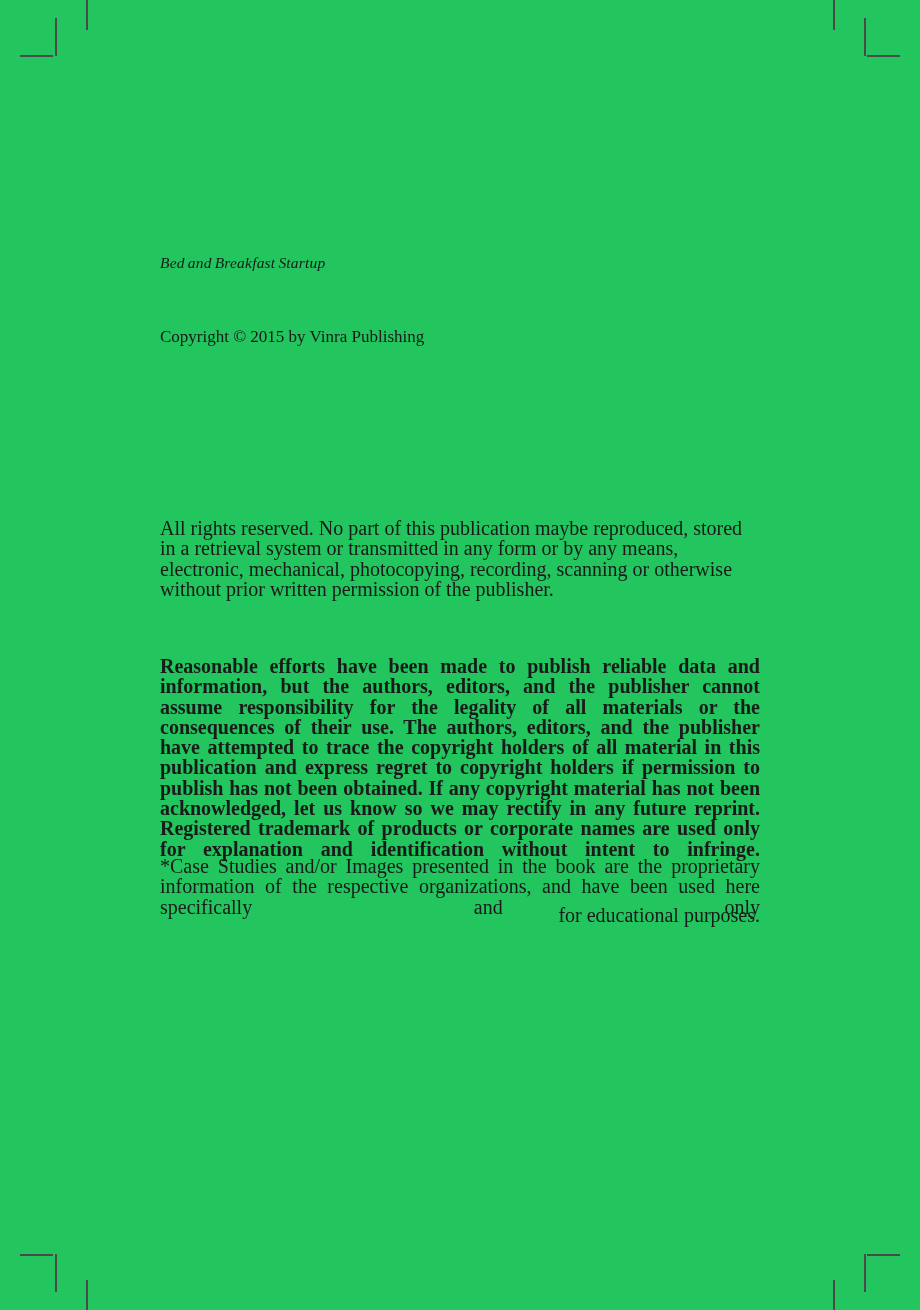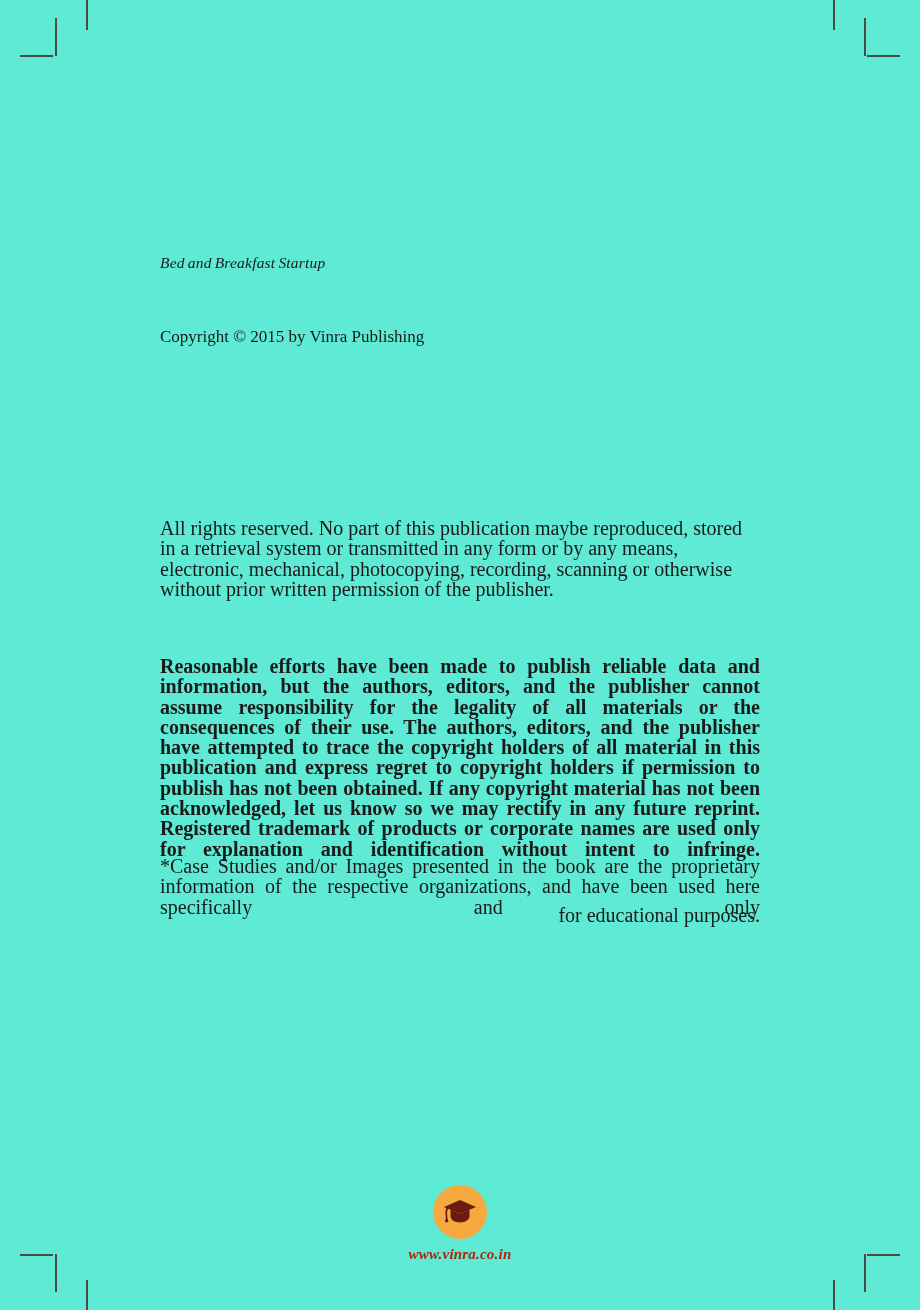--- a/index.html
+++ b/index.html
@@ -9,21 +9,21 @@
   }
   body {
     font-family: "Liberation Serif", "DejaVu Serif", serif;
     color: #1a1a1a;
   }
 
   .page {
     position: relative;
     width: 920px;
     height: 1310px;
-    background: #5eead4;
+    background: #22c55e;
     overflow: hidden;
   }
 
   
   .cropmark {
     position: absolute;
     background: #4a4a4a;
   }
   .cm-v { width: 2px; }
   .cm-h { height: 2px; }
@@ -185,35 +185,14 @@
     <div class="para para-rights">All rights reserved. No part of this publication maybe reproduced, stored in a retrieval system or transmitted in any form or by any means, electronic, mechanical, photocopying, recording, scanning or otherwise without prior written permission of the publisher.</div>
 
     <div class="para para-reasonable">Reasonable efforts have been made to publish reliable data and information, but the authors, editors, and the publisher cannot assume responsibility for the legality of all materials or the consequences of their use. The authors, editors, and the publisher have attempted to trace the copyright holders of all material in this publication and express regret to copyright holders if permission to publish has not been obtained. If any copyright material has not been acknowledged, let us know so we may rectify in any future reprint. Registered trademark of products or corporate names are used only for explanation and identification without intent to infringe.</div>
 
     <div class="para para-case">*Case Studies and/or Images presented in the book are the proprietary information of the respective organizations, and have been used here specifically and only</div>
 
     <div class="para para-educational">for educational purposes.</div>
 
   </div>
 
-  <div class="footer">
-
-    <div class="logo-badge">
-      <span>
-        <svg width="34" height="30" viewBox="0 0 34 30" xmlns="http://www.w3.org/2000/svg">
-
-          <path d="M17 3 L33 10 L17 17 L1 10 Z" fill="#6B1A12"></path>
-
-          <path d="M7.5 12.8 L7.5 19 C7.5 23 11.8 25.4 17 25.4 C22.2 25.4 26.5 23 26.5 19 L26.5 12.8 L17 17.0 Z" fill="#6B1A12"></path>
-
-          <path d="M4.2 10.6 C3.0 14.0 2.9 17.6 3.6 20.6" stroke="#6B1A12" stroke-width="1.7" fill="none" stroke-linecap="round"></path>
-          <circle cx="4.2" cy="10.4" r="1.5" fill="#6B1A12"></circle>
-
-          <path d="M3.6 20.6 L2.5 24.6 M3.6 20.6 L3.7 24.9 M3.6 20.6 L4.9 24.5" stroke="#6B1A12" stroke-width="1.1" fill="none" stroke-linecap="round"></path>
-        </svg>
-      </span>
-    </div>
-
-    <div class="site-url">www.vinra.co.in</div>
-
-  </div>
 
 </div>
 
 </body></html>

